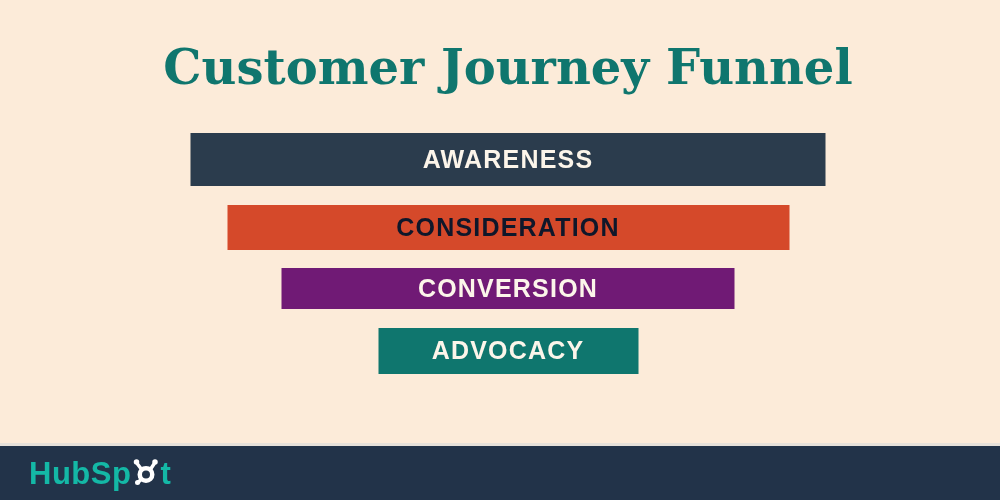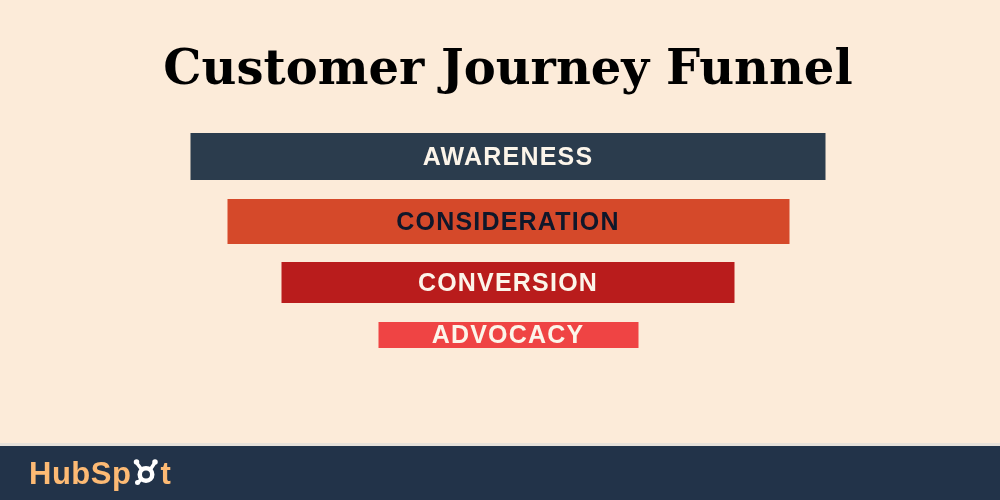--- a/index.html
+++ b/index.html
@@ -44,39 +44,39 @@
   }
   .logo .sprocket {
     display: block; margin: -6px 1px 0 1px;
   }
 </style>
 </head>
 <body style="background: rgb(252, 235, 217);">
 
 <div class="page" style="background: rgb(252, 235, 217);">
 
-  <h1 class="title" style="color: #000000; margin-left: 16px;">Customer Journey Funnel</h1>
+  <h1 class="title" style="color: #0f766e; margin-left: 16px;">Customer Journey Funnel</h1>
 
   <div class="funnel" id="funnel">
-      <div class="stage" style="width: 635px; height: 47px; background: rgb(43, 60, 77);">
+      <div class="stage" style="width: 635px; height: 53px; background: rgb(43, 60, 77);">
         <span class="stage-label" style="color: rgb(252, 245, 234);">AWARENESS</span>
       </div>
       <div class="stage" style="width: 562px; height: 45px; background: rgb(213, 73, 42);">
         <span class="stage-label" style="color: #0f172a;">CONSIDERATION</span>
       </div>
-      <div class="stage" style="width: 453px; height: 41px; background: #b91c1c;">
+      <div class="stage" style="width: 453px; height: 41px; background: #701a75;">
         <span class="stage-label" style="color: rgb(252, 245, 234);">CONVERSION</span>
       </div>
-      <div class="stage" style="width: 260px; height: 26px; background: #ef4444;">
+      <div class="stage" style="width: 260px; height: 46px; background: #0f766e;">
         <span class="stage-label" style="color: rgb(252, 245, 234);">ADVOCACY</span>
       </div>
     </div>
 
   <div class="footer" id="footer" style="background: rgb(34, 51, 73); border-top: 3px solid rgb(230, 225, 218);">
-    <div class="logo" style="color: #fdba74;">
+    <div class="logo" style="color: #14b8a6;">
       <span>HubSp</span>
       <svg class="sprocket" width="27" height="29" viewBox="0 0 54 58" aria-hidden="true">
         <g fill="none" stroke="#ffffff">
           <circle cx="28" cy="37" r="12.5" stroke-width="9"></circle>
           <g stroke-width="7" stroke-linecap="round">
             <line x1="20" y1="28" x2="11" y2="16"></line>
             <line x1="36" y1="28" x2="44" y2="16"></line>
             <line x1="19" y1="46" x2="13" y2="52"></line>
           </g>
         </g>

